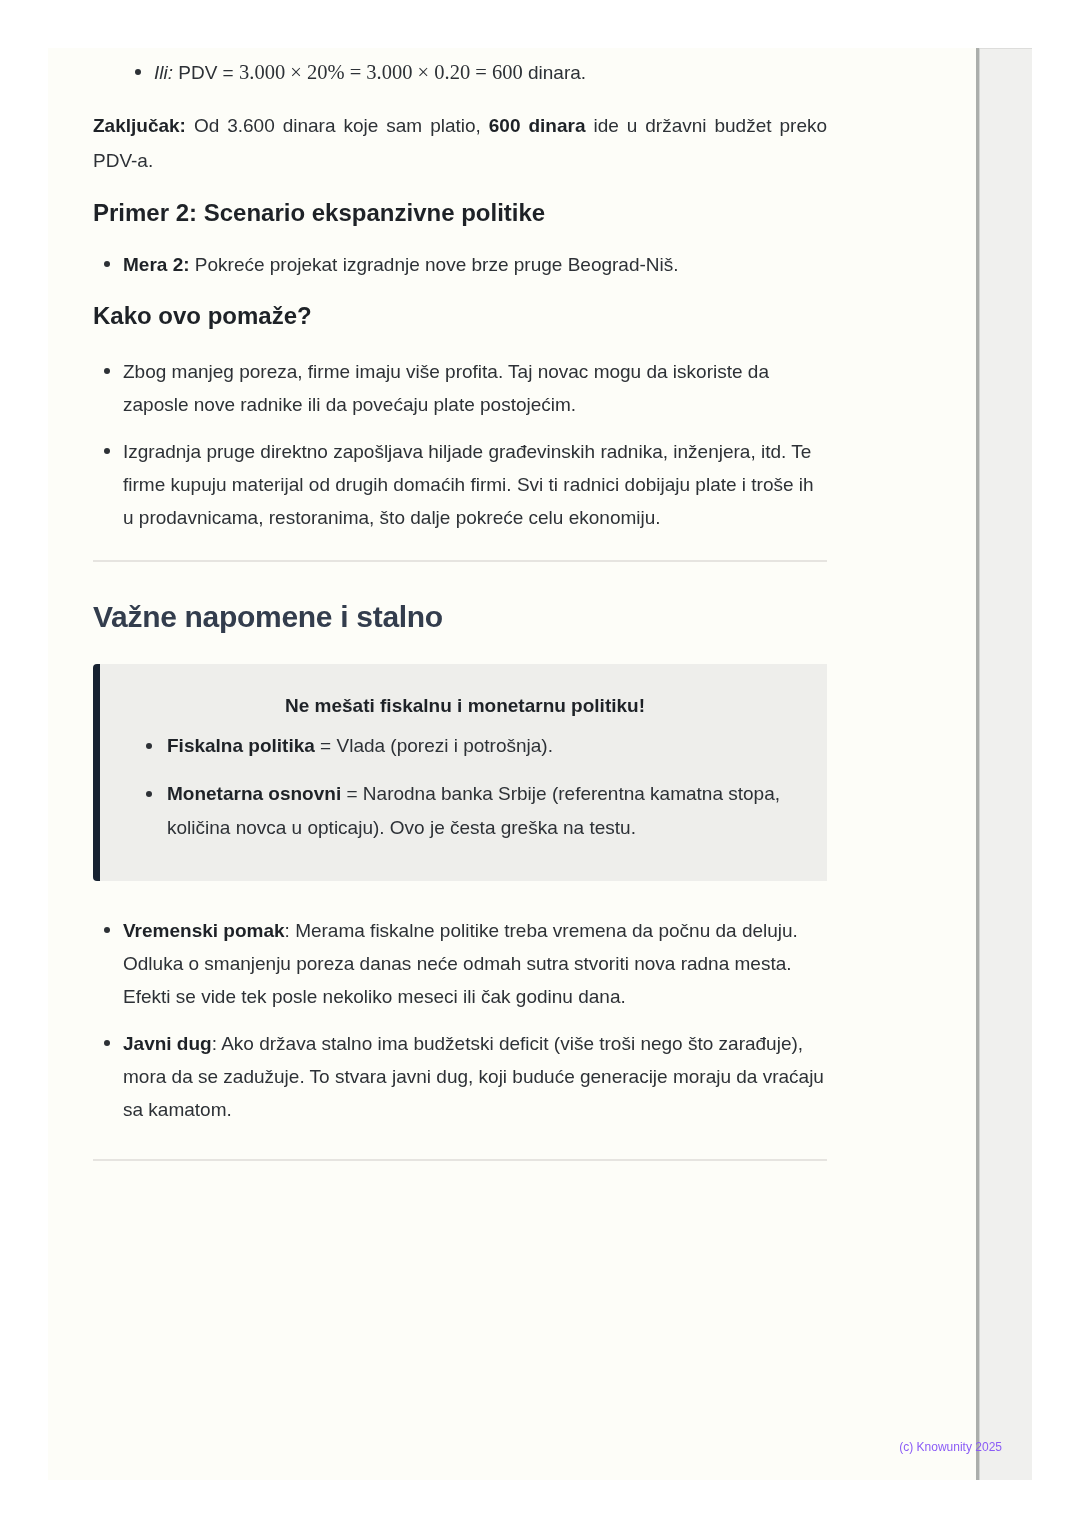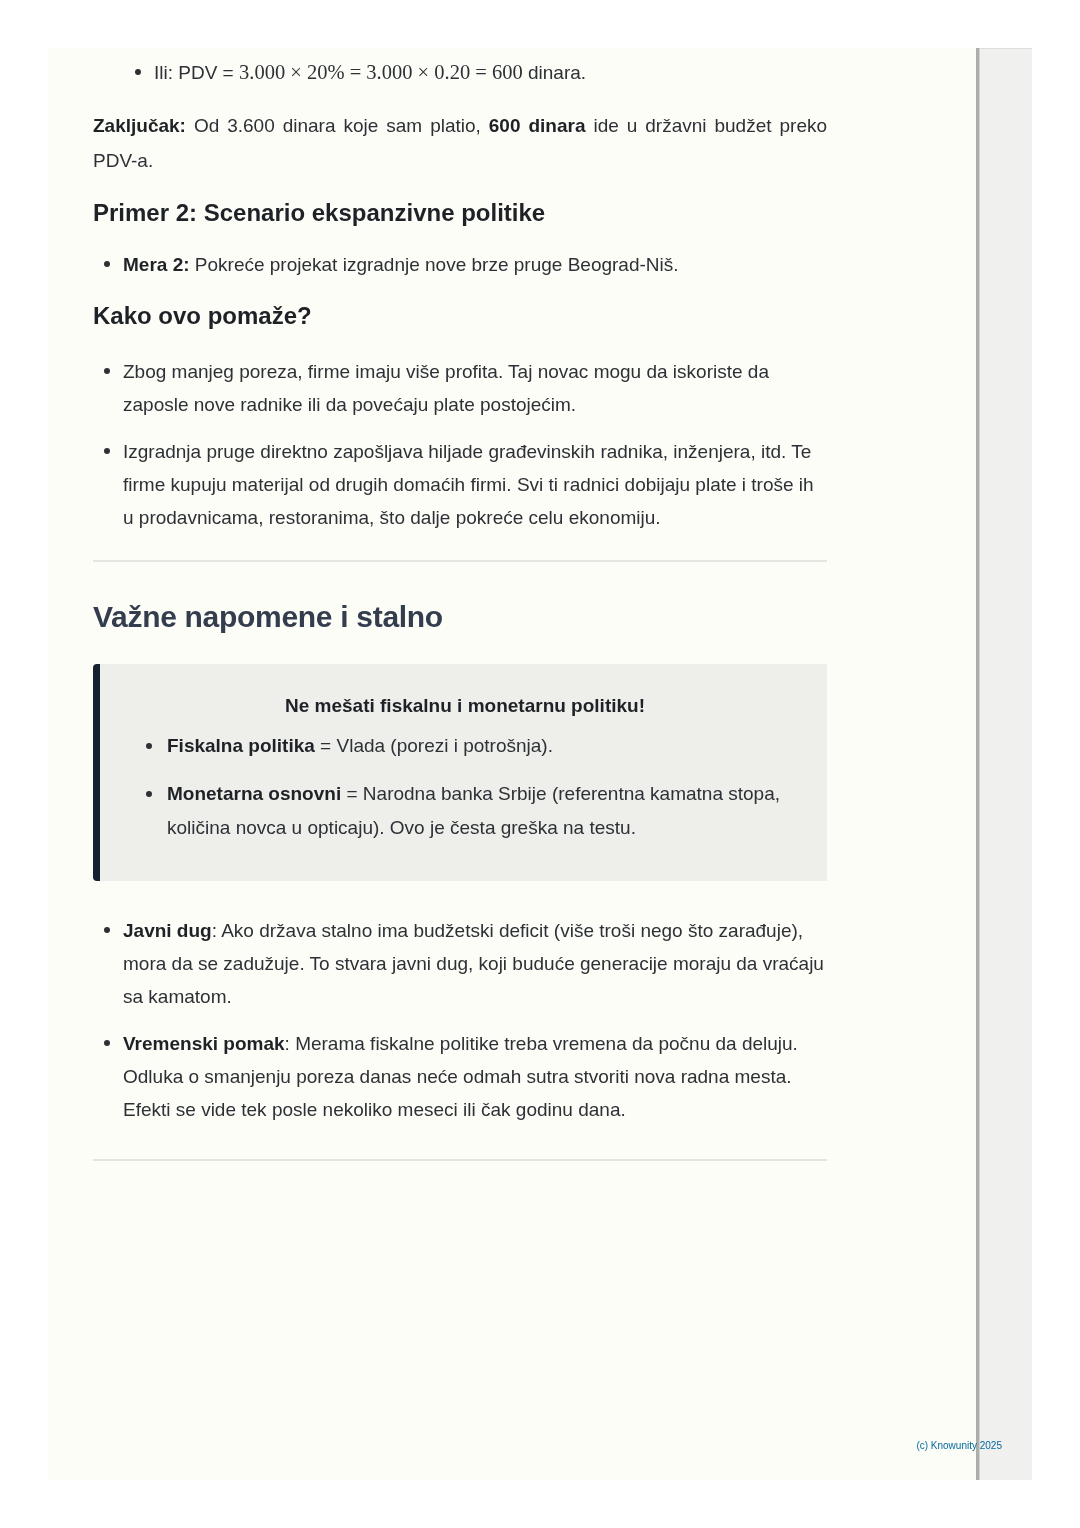--- a/index.html
+++ b/index.html
@@ -58,21 +58,21 @@
     content: "";
     position: absolute;
     left: 11px; top: 13px;
     width: 6px; height: 6px;
     border-radius: 50%;
     background: #2d3136;
   }
   ul.nested { margin-top: 0; }
   ul.nested > li { padding-left: 61px; }
   ul.nested > li::before { left: 42px; }
-  .it { }
+  .it { font-style: italic; }
   .math {
     font-family: "Liberation Serif", "DejaVu Serif", serif;
     font-size: 20.5px;
   }
   ul.measures { margin-top: 22px; }
   ul.measures > li + li { margin-top: 9px; }
   ul.benefits { margin-top: 26px; }
   ul.benefits > li + li { margin-top: 14px; }
   hr.divider {
     border: none;
@@ -105,22 +105,22 @@
   ul.callout-list > li { padding-left: 34px; line-height: 34px; }
   ul.callout-list > li::before { left: 13px; top: 14px; }
   ul.callout-list > li + li { margin-top: 14px; }
   ul.points { margin-top: 33px; }
   ul.points > li + li { margin-top: 14px; }
   hr.divider-bottom { border: none; border-top: 2px solid #e6e4e0; margin-top: 33px; }
   .footer-credit {
     position: absolute;
     top: 1392px;
     right: 30px;
-    font-size: 10px;
-    color: #0369a1;
+    font-size: 12px;
+    color: #8b5cf6;
     z-index: 2;
     white-space: nowrap;
   }
 </style>
 </head>
 <body>
 
 <div class="page-card">
 
   <div class="content">
@@ -151,22 +151,22 @@
 
     <aside class="callout">
       <p class="callout-title">Ne mešati fiskalnu i monetarnu politiku!</p>
       <ul class="list callout-list">
         <li><strong>Fiskalna politika</strong><span> = Vlada (porezi i potrošnja).</span></li>
         <li><strong>Monetarna osnovni</strong><span> = Narodna banka Srbije (referentna kamatna stopa, količina novca u opticaju). Ovo je česta greška na testu.</span></li>
       </ul>
     </aside>
 
     <ul class="list points">
+      <li><strong>Vremenski pomak</strong><span>: Merama fiskalne politike treba vremena da počnu da deluju. Odluka o smanjenju poreza danas neće odmah sutra stvoriti nova radna mesta. Efekti se vide tek posle nekoliko meseci ili čak godinu dana.</span></li>
       <li><strong>Javni dug</strong><span>: Ako država stalno ima budžetski deficit (više troši nego što zarađuje), mora da se zadužuje. To stvara javni dug, koji buduće generacije moraju da vraćaju sa kamatom.</span></li>
-      <li><strong>Vremenski pomak</strong><span>: Merama fiskalne politike treba vremena da počnu da deluju. Odluka o smanjenju poreza danas neće odmah sutra stvoriti nova radna mesta. Efekti se vide tek posle nekoliko meseci ili čak godinu dana.</span></li>
     </ul>
 
     <hr class="divider divider-bottom">
 
   </div>
 
   <div class="scroll-strip"></div>
 
   <div class="footer-credit">(c) Knowunity 2025</div>
 

